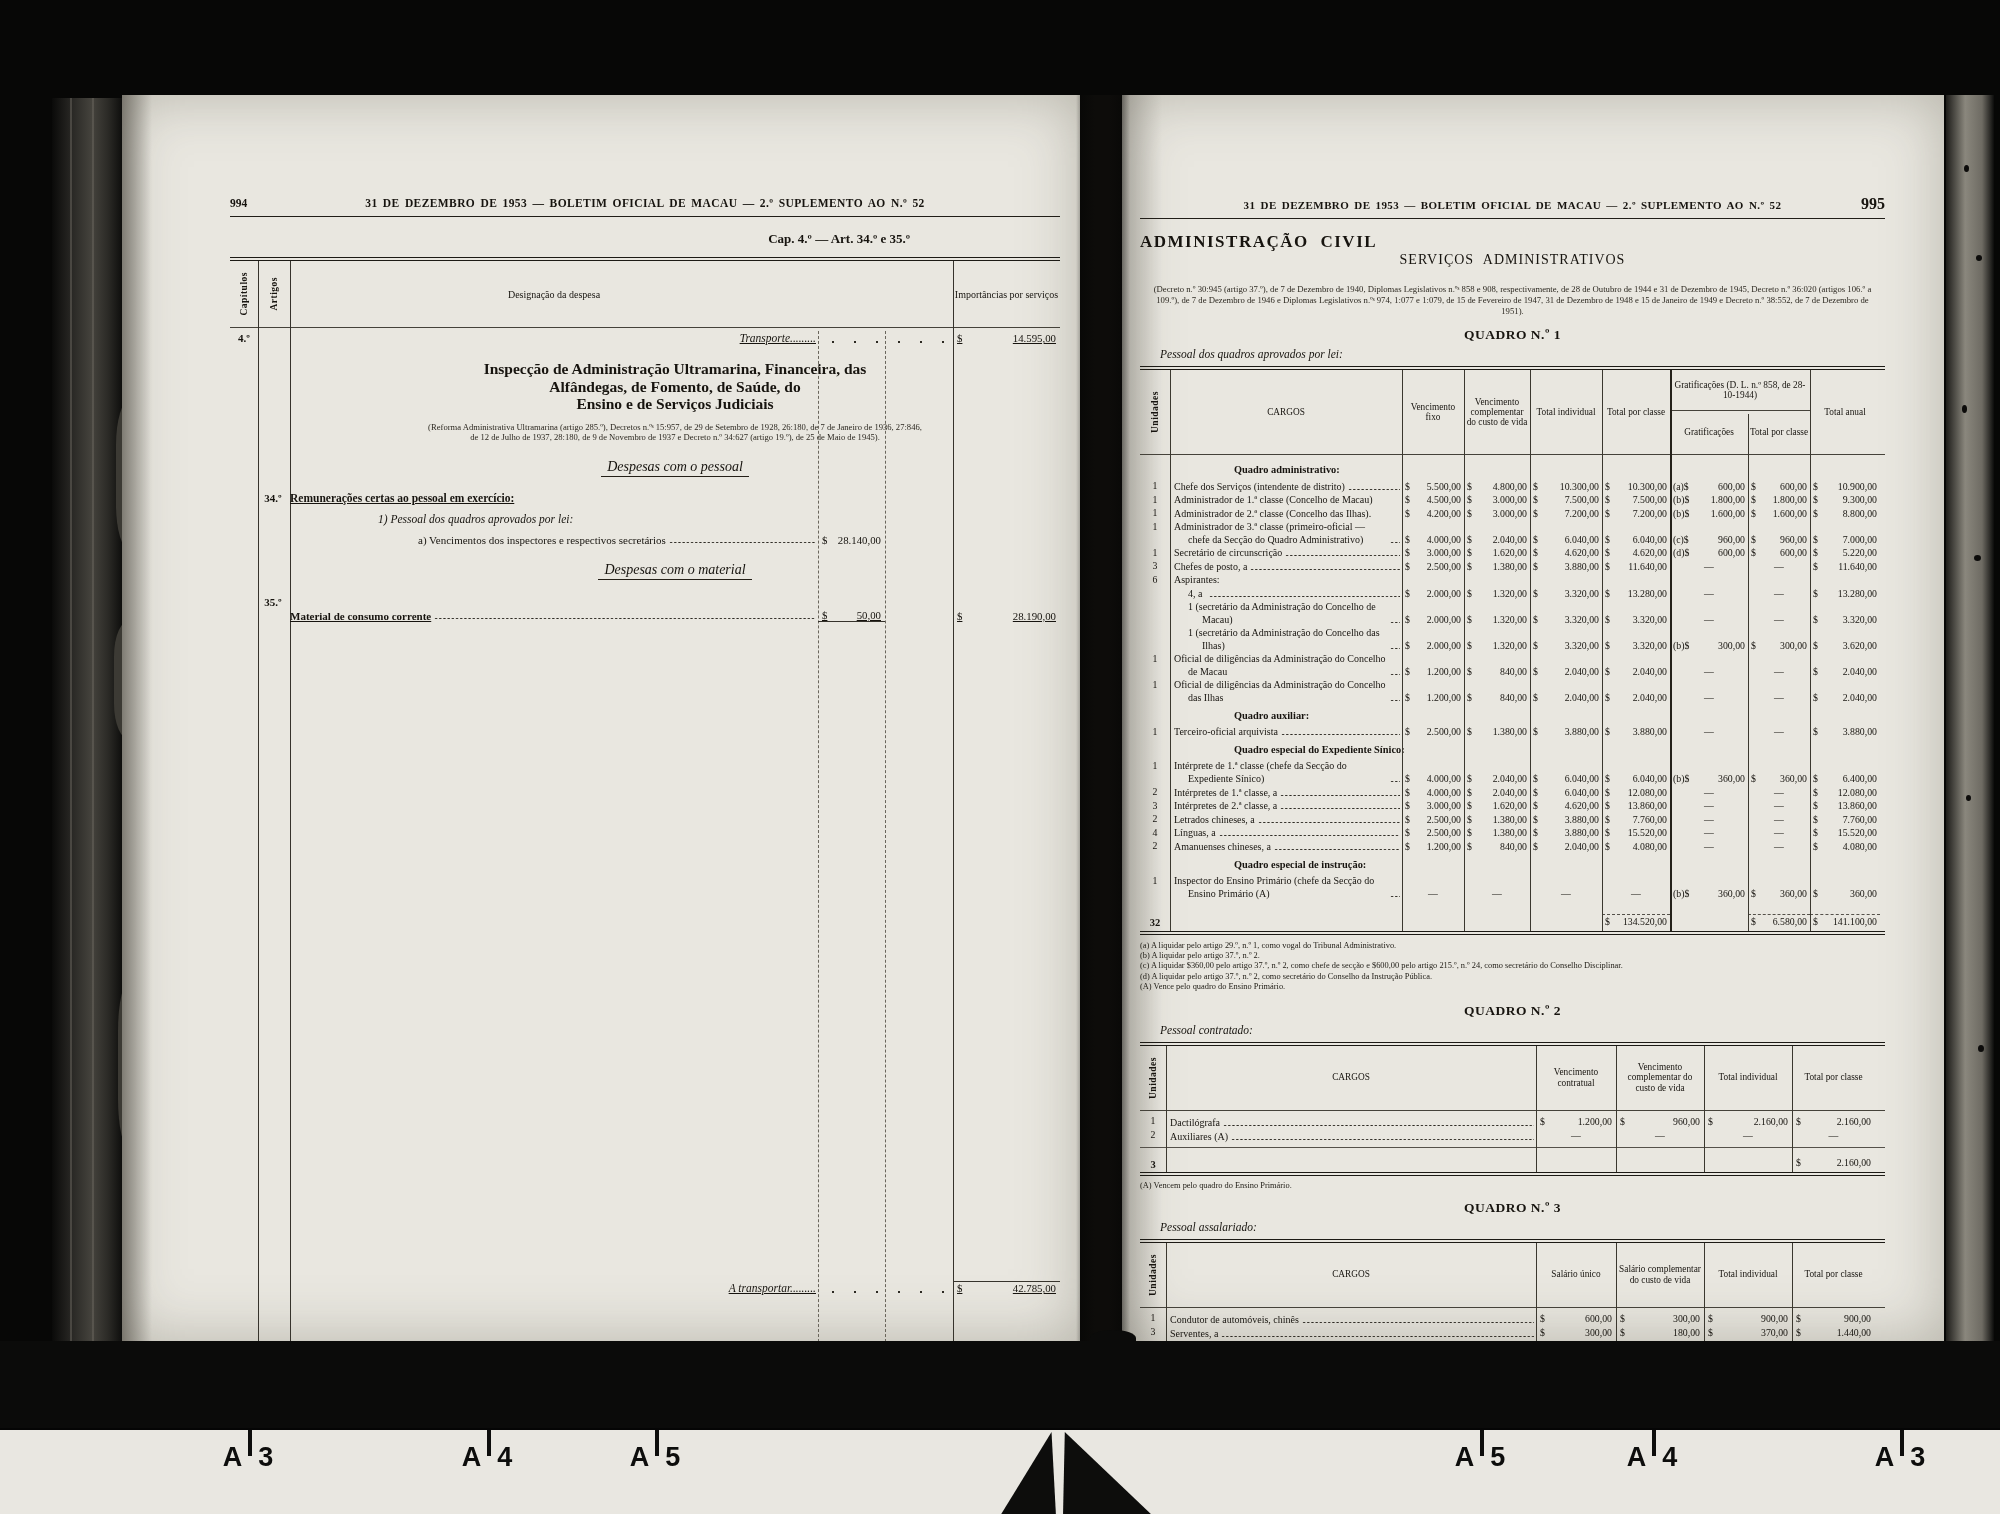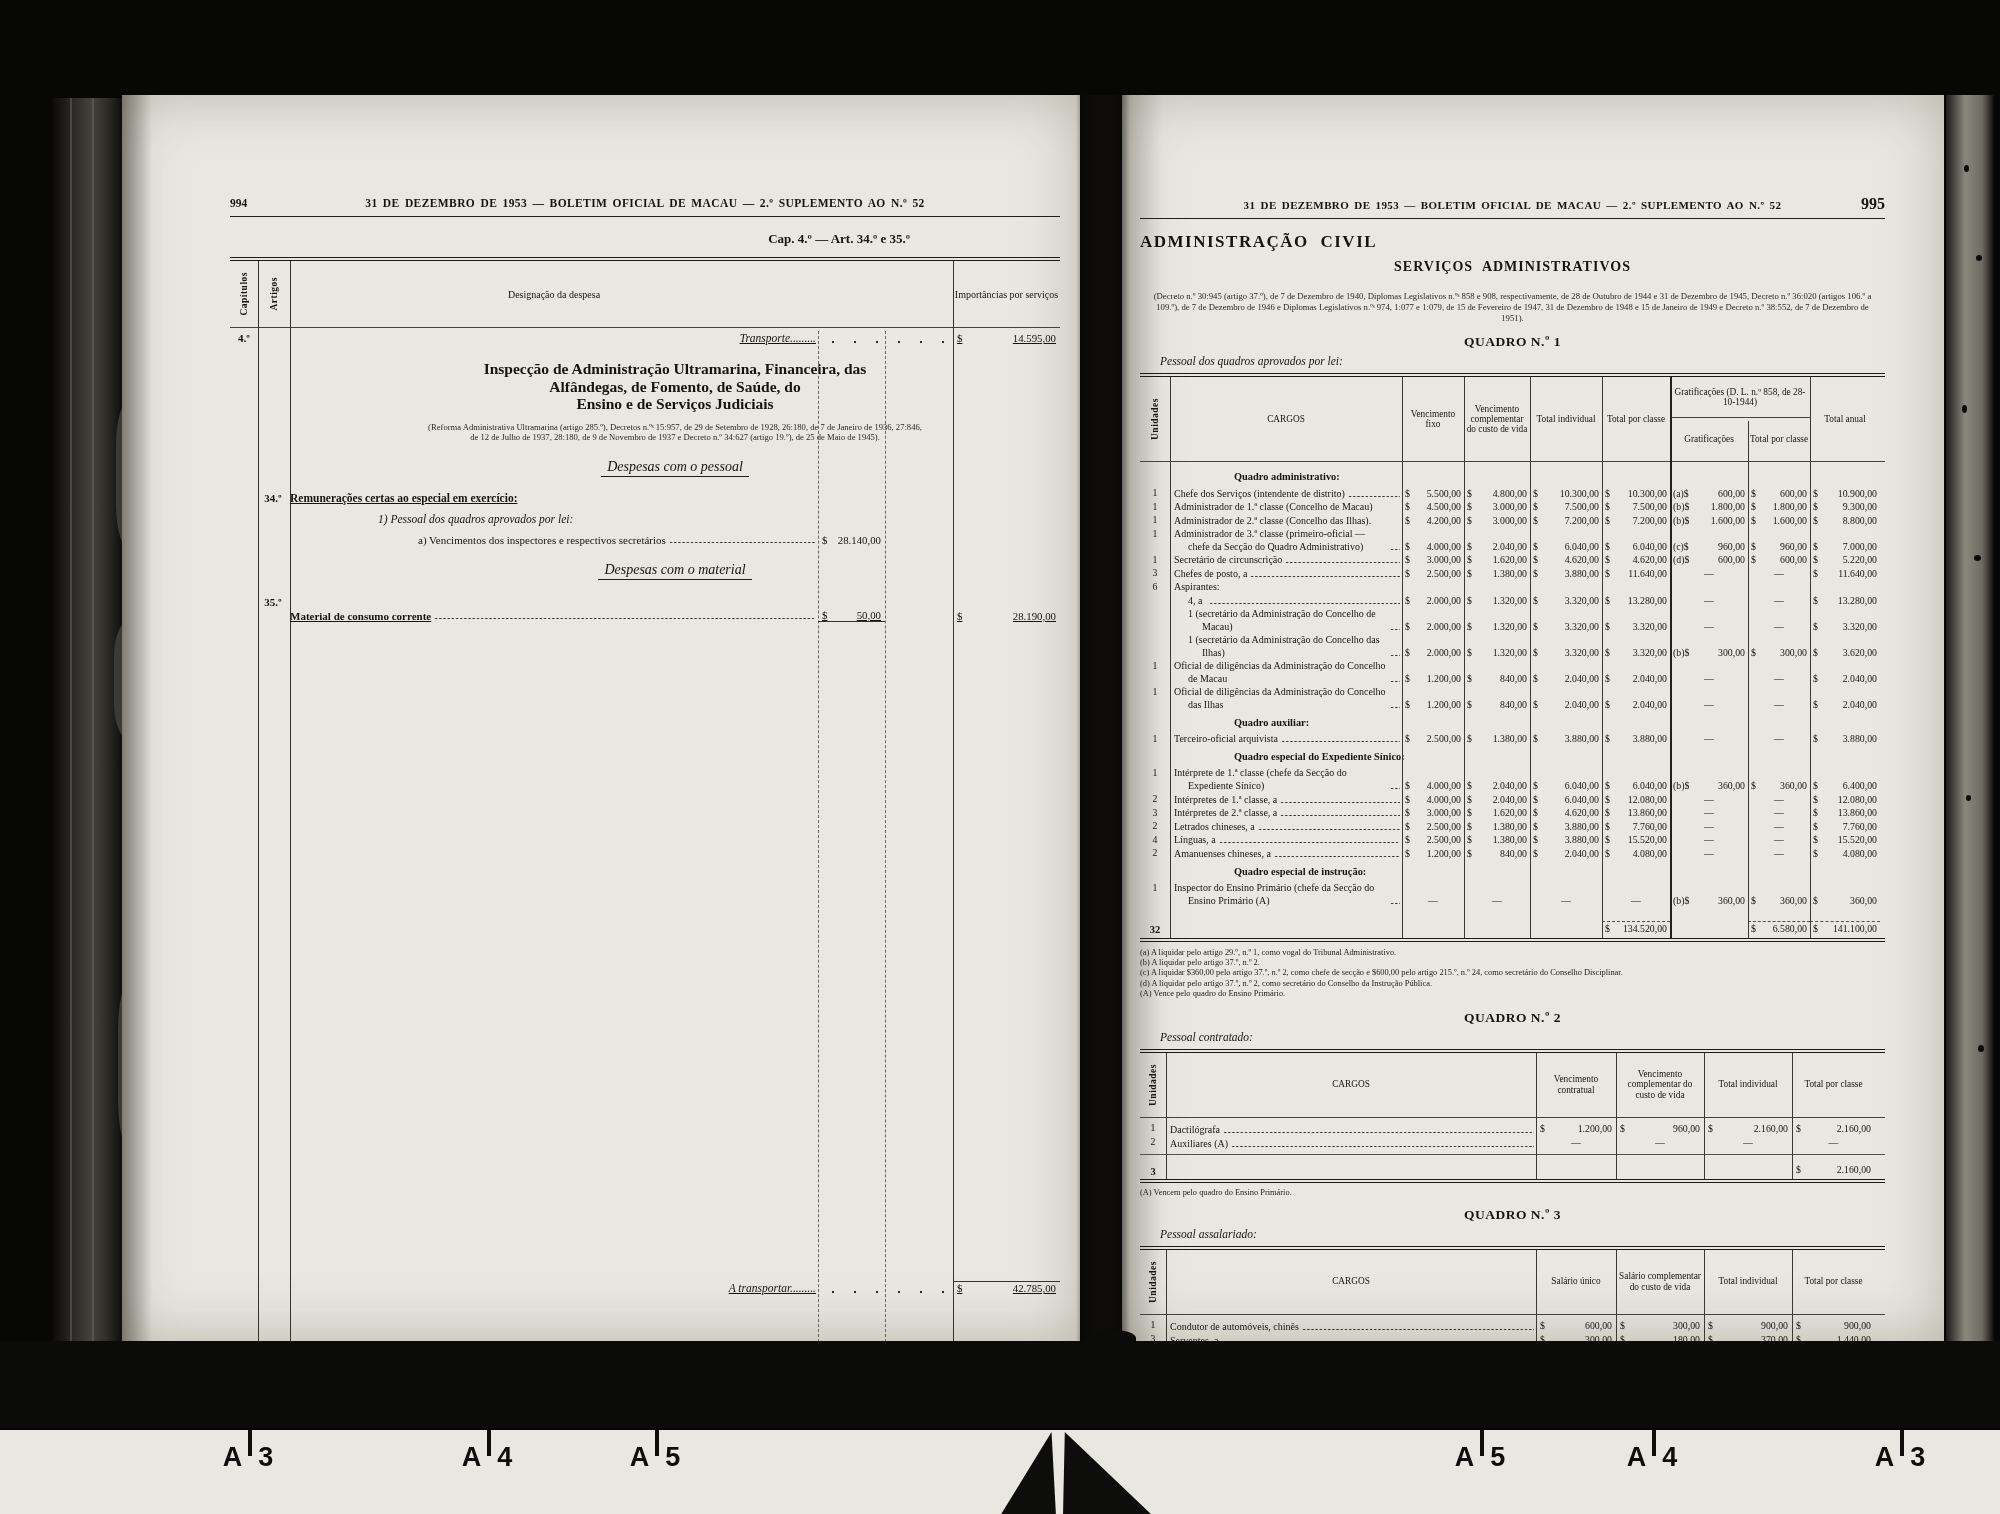--- a/index.html
+++ b/index.html
@@ -77,21 +77,21 @@
   .rule-under{border-bottom:1.2px solid #36332c;}
   .rule-over{border-top:1.2px solid #36332c;}
   .transportar{margin-top:auto;margin-bottom:52px;}
 
   
   .rp-inner{position:absolute;left:18px;top:100px;width:745px;}
   .rp-headrow{position:relative;text-align:center;}
   .rp-pagenum{position:absolute;right:0;top:0;font-weight:bold;font-size:16px;}
   .rp-rule{border-bottom:1.6px solid #211e18;margin-top:5px;}
   .t-admin{font-weight:bold;font-size:17px;letter-spacing:1.5px;word-spacing:6px;margin-top:13px;}
-  .t-serv{text-align:center;font-weight:bold;font-size:14px;letter-spacing:1px;word-spacing:5px;margin-top:7px;}
+  .t-serv{text-align:center;font-weight:normal;font-size:14px;letter-spacing:1px;word-spacing:5px;}
   .rp-decree{margin:16px auto 0;width:720px;text-align:center;font-size:8.7px;line-height:11px;color:#2c2820;}
   .t-quadro{text-align:center;font-weight:bold;font-size:13.5px;letter-spacing:.5px;margin-top:10px;}
   .intro{font-style:italic;font-size:11.5px;margin:5px 0 0 20px;}
 
   .q1{position:relative;margin-top:6px;border-top:4px double #1c1a15;border-bottom:4px double #1c1a15;}
   .q1 .lv.s{border-left:1px solid #3b382f;}
   .q1 .lv.thick{border-left:2.2px solid #24211a;}
   .q1 .lv.part{top:44px;border-left:1px solid #3b382f;}
   .q1head{display:grid;grid-template-columns:30px 232px 62px 66px 72px 68px 140px 70px;height:84px;border-bottom:1.2px solid #45423a;}
   .q1head .hc{display:flex;align-items:center;justify-content:center;text-align:center;font-size:9.3px;line-height:10.3px;padding:1px;}
@@ -190,21 +190,21 @@
           <div>Inspecção de Administração Ultramarina, Financeira, das</div>
           <div>Alfândegas, de Fomento, de Saúde, do</div>
           <div>Ensino e de Serviços Judiciais</div>
         </div>
         <div class="lp-note">(Reforma Administrativa Ultramarina (artigo 285.º), Decretos n.ºˢ 15:957, de 29 de Setembro de 1928, 26:180, de 7 de Janeiro de 1936, 27:846, de 12 de Julho de 1937, 28:180, de 9 de Novembro de 1937 e Decreto n.º 34:627 (artigo 19.º), de 25 de Maio de 1945).</div>
 
         <div class="subhead"><span>Despesas com o pessoal</span></div>
 
         <div class="lrow lart">
           <span class="artnum">34.º</span>
-          <span>Remunerações certas ao especial em exercício:</span>
+          <span>Remunerações certas ao pessoal em exercício:</span>
         </div>
         <div class="litem1">1) Pessoal dos quadros aprovados por lei:</div>
 
         <div class="lrowa">
           <span class="ldesig">
               <span class="ind">a) Vencimentos dos inspectores e respectivos secretários</span>
               <span class="lead"></span>
             </span>
           <span class="mc">
               <span>$</span>

